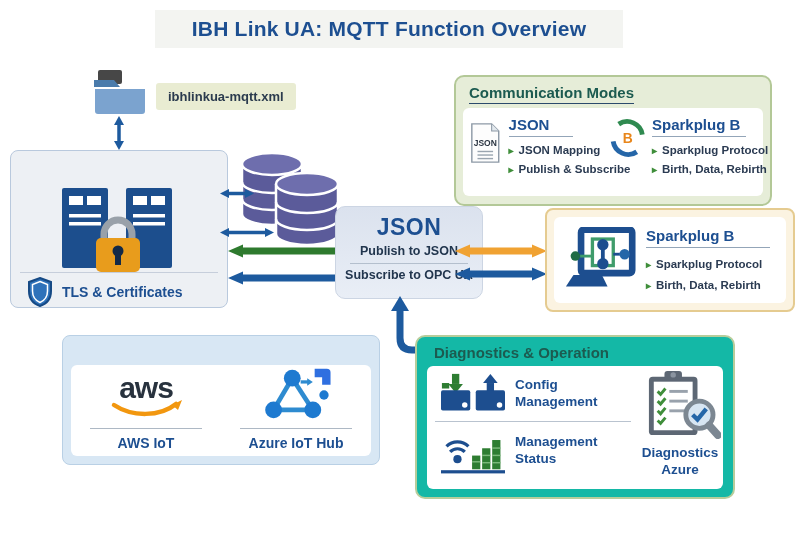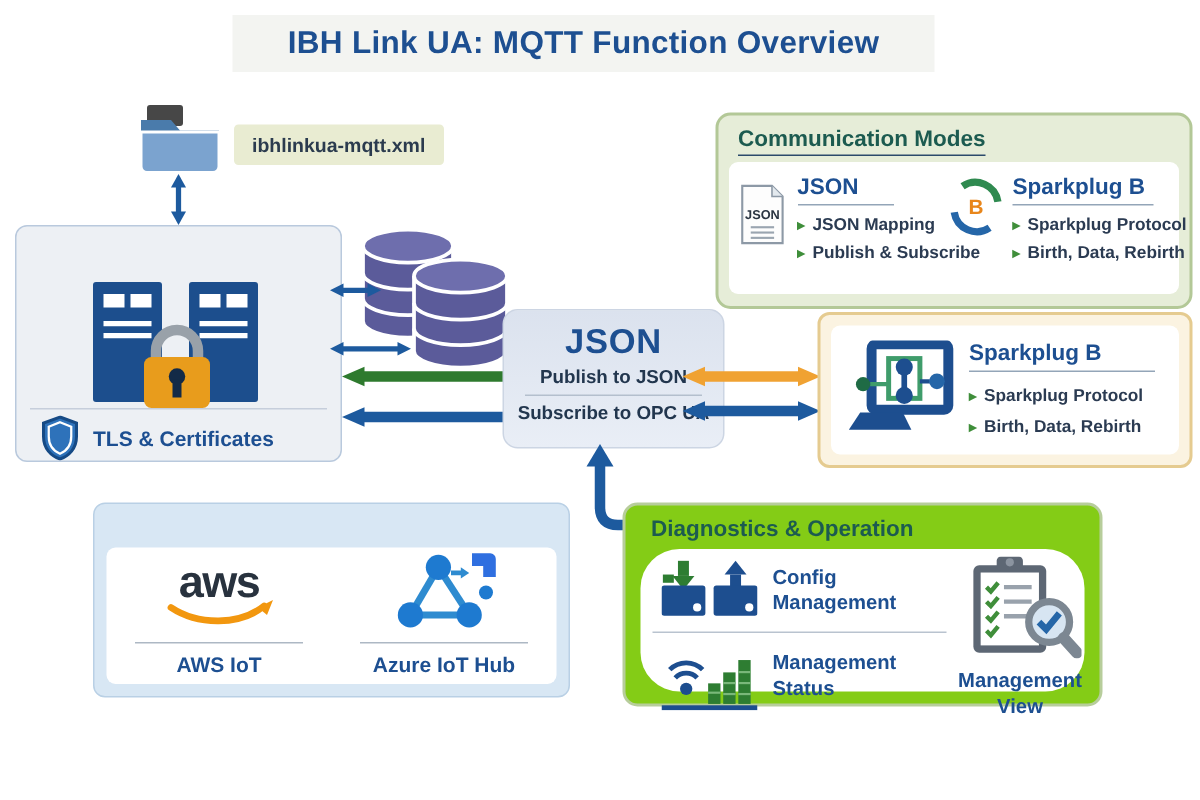--- a/index.html
+++ b/index.html
@@ -26,22 +26,22 @@
   .ibh-divider{position:absolute;left:9px;right:9px;top:121px;border-top:1.5px solid #c6cedb;}
   .tls-row{position:absolute;left:16px;top:126px;display:flex;align-items:center;gap:9px;}
   .tls-label{font-size:14px;font-weight:700;color:var(--navy);}
   .mqtt-box{left:335px;top:206px;width:148px;height:93px;border-radius:10px;
     background:linear-gradient(#dbe2ee,#e9eef6);border:1px solid #ccd5e3;box-sizing:border-box;
     text-align:center;}
   .mqtt-title{margin-top:7px;font-size:23px;font-weight:700;color:var(--navy);letter-spacing:.5px;}
   .mqtt-row{margin-top:3px;font-size:12.5px;font-weight:700;color:#22364e;}
   .mqtt-divider{margin:5px 14px 4px 14px;border-top:1px solid #b4bfcd;}
   .green-box{background:#e6edd8;border:2px solid #b3c897;border-radius:10px;box-sizing:border-box;}
-  .comm-box{left:477px;top:75px;width:318px;height:131px;}
-  .diag-box{left:415px;top:335px;width:320px;height:136px;background:#84cc16;border-color:#b7cd9b;}
+  .comm-box{left:454px;top:75px;width:318px;height:131px;}
+  .diag-box{left:415px;top:335px;width:320px;height:164px;background:#14b8a6;border-color:#b7cd9b;}
   .box-header-teal{position:absolute;left:13px;top:7px;font-size:15px;font-weight:700;
     color:var(--teal-header);}
   .comm-underline{border-bottom:1.5px solid #2b4a6b;padding-bottom:2px;}
   .white-card{position:absolute;background:#fff;border-radius:6px;}
   .comm-card{left:7px;top:31px;right:7px;bottom:8px;display:flex;align-items:flex-start;padding:3px;}
   .mode-heading{display:inline-block;font-size:15px;font-weight:700;color:var(--navy);
     border-bottom:1.5px solid #93a5b8;padding-bottom:3px;}
   .bullet-row{display:flex;align-items:baseline;margin-top:7px;font-size:11.5px;font-weight:700;
     color:#2b3b52;white-space:nowrap;}
   .tri{color:#3f8e3a;font-size:10px;margin-right:5px;}
@@ -50,21 +50,21 @@
     border:2px solid #e5cb90;border-radius:8px;box-sizing:border-box;}
   .spark-card{left:7px;top:7px;right:7px;bottom:7px;}
   .cloud-box{left:62px;top:335px;width:318px;height:130px;background:#d8e7f4;
     border:1.5px solid #b9d0e5;border-radius:8px;box-sizing:border-box;}
   .cloud-header{position:absolute;left:13px;top:7px;font-size:15px;font-weight:700;color:var(--navy);}
   .cloud-card{left:8px;top:29px;right:8px;bottom:8px;display:flex;}
   .cloud-col{flex:1;display:flex;flex-direction:column;align-items:center;}
   .icon-slot{height:60px;display:flex;align-items:center;justify-content:center;}
   .u-line{width:112px;border-top:1.5px solid #adb8c4;margin-top:3px;}
   .cloud-label{margin-top:6px;font-size:14px;font-weight:700;color:var(--navy);}
-  .diag-card{left:10px;top:29px;right:10px;bottom:8px;border-radius:26px;}
+  .diag-card{left:10px;top:29px;right:10px;bottom:8px;}
   .diag-row{position:absolute;display:flex;align-items:center;}
   .diag-label{font-size:13.5px;font-weight:700;color:var(--navy);line-height:1.25;}
   .diag-divider{position:absolute;left:8px;top:55px;width:196px;border-top:1.5px solid #b9c3cf;}
   
   .arr-navy line{stroke:var(--blue-arrow);} .arr-navy polygon{fill:var(--blue-arrow);}
   .arr-navy path{stroke:var(--blue-arrow);}
   .arr-green line{stroke:var(--green-accent);} .arr-green polygon{fill:var(--green-accent);}
   .arr-orange line{stroke:var(--orange-accent);} .arr-orange polygon{fill:var(--orange-accent);}
 </style>
 </head>
@@ -329,18 +329,18 @@
           <path d="M19,31 l3,3 l5,-6" stroke="#3f8e3a" stroke-width="3" fill="none"></path>
           <path d="M19,41 l3,3 l5,-6" stroke="#3f8e3a" stroke-width="3" fill="none"></path>
           <path d="M19,51 l3,3 l5,-6" stroke="#3f8e3a" stroke-width="3" fill="none"></path>
           <line x1="31" y1="21" x2="50" y2="21" stroke="#99a2ac" stroke-width="3"></line>
           <line x1="31" y1="31" x2="50" y2="31" stroke="#99a2ac" stroke-width="3"></line>
           <line x1="31" y1="41" x2="47" y2="41" stroke="#99a2ac" stroke-width="3"></line>
           <circle cx="62" cy="45" r="14" fill="#d7e5f2" stroke="#7c8792" stroke-width="5"></circle>
           <path d="M55,45 l5,5 l9,-11" stroke="#2566a8" stroke-width="4.5" fill="none"></path>
           <line x1="72" y1="56" x2="81" y2="66" stroke="#7c8792" stroke-width="8" stroke-linecap="round"></line>
         </svg>
-        <div class="diag-label" style="margin-top:2px">Management View</div>
+        <div class="diag-label" style="margin-top:2px">Diagnostics Azure</div>
       </div>
     </div>
   </div>
 
 </div>
 
 </body></html>

